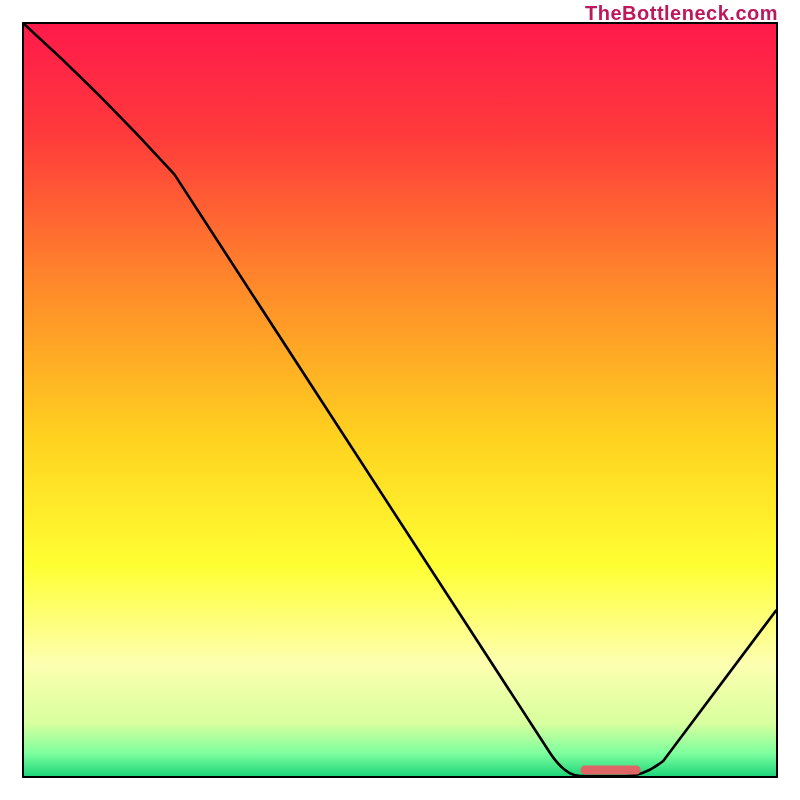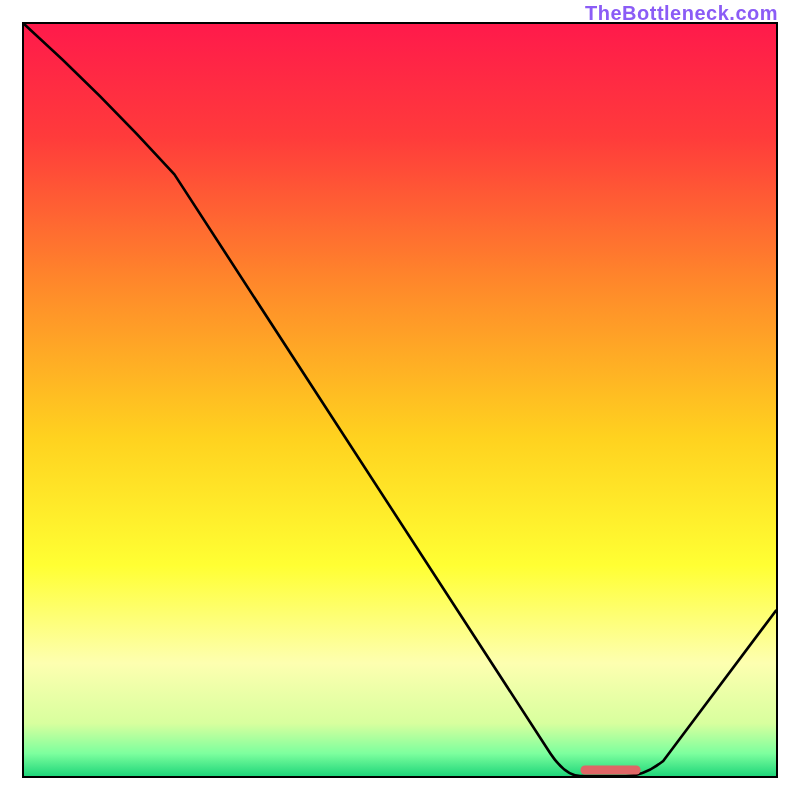--- a/index.html
+++ b/index.html
@@ -26,21 +26,21 @@
     top: 0;
     width: 100%;
     height: 100%;
   }
   .watermark {
     position: absolute;
     top: 2px;
     right: 22px;
     font-size: 20px;
     font-weight: bold;
-    color: #8b5cf6;
+    color: #be185d;
     letter-spacing: 0.5px;
   }
   svg.curve {
     position: absolute;
     left: 0;
     top: 0;
     width: 100%;
     height: 100%;
     pointer-events: none;
   }

